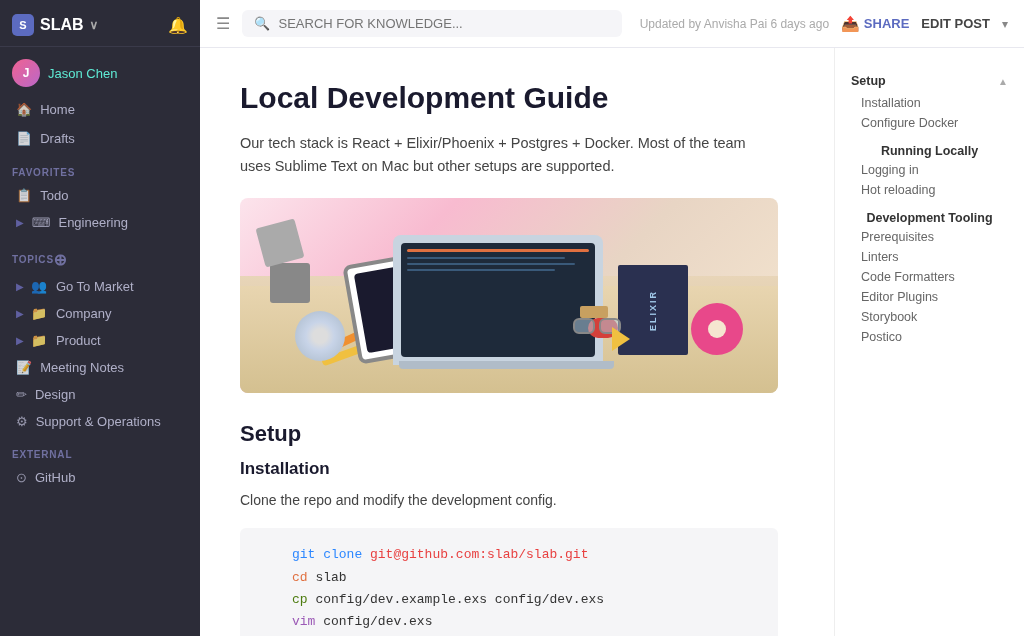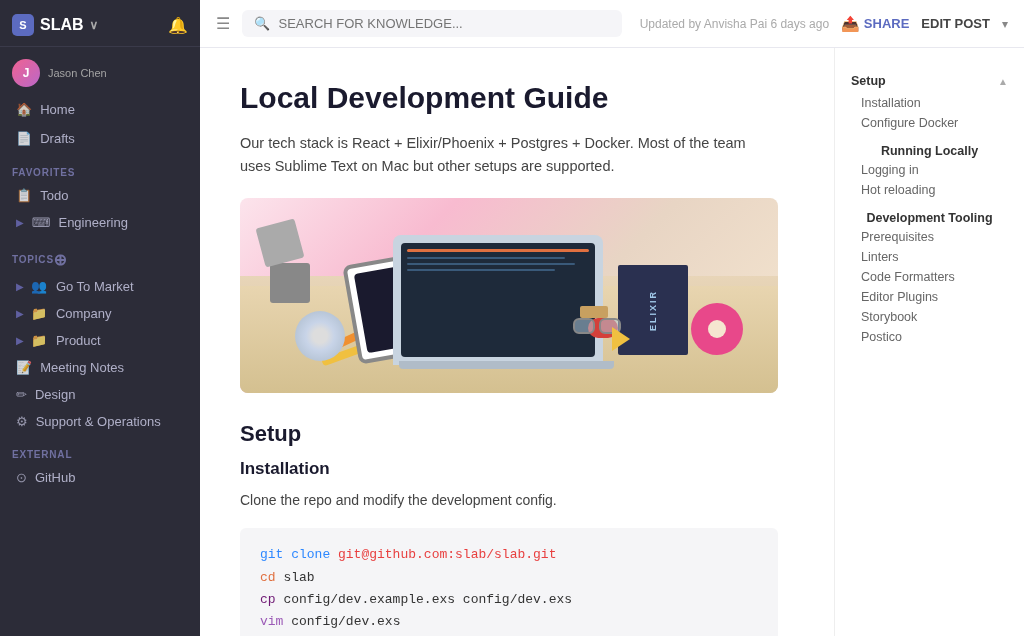--- a/index.html
+++ b/index.html
@@ -50,21 +50,21 @@
       gap: 8px;
       padding: 12px 12px 8px;
     }
     .sidebar-avatar {
       width: 28px; height: 28px;
       border-radius: 50%;
       background: linear-gradient(135deg, #f06292, #ba68c8);
       display: flex; align-items: center; justify-content: center;
       font-size: 12px; color: #fff; font-weight: 600;
     }
-    .sidebar-username { color: #a3a3a3; font-weight: 500; font-size: 11px; }
+    .sidebar-username { color: #5eead4; font-weight: 500; font-size: 13px; }
 
     .sidebar-nav-item {
       display: flex; align-items: center; gap: 8px;
       padding: 6px 12px;
       cursor: pointer;
       color: #b0b0c8;
       border-radius: 4px;
       margin: 1px 4px;
     }
     .sidebar-nav-icon { font-size: 13px; opacity: 0.8; }
@@ -235,24 +235,24 @@
     }
     .code-block {
       background: #f5f5f7;
       border-radius: 6px;
       padding: 16px 20px;
       margin-bottom: 16px;
       font-family: 'Courier New', monospace;
       font-size: 13px;
       line-height: 1.7;
     }
-    .code-line { display: block; }
+    .code-line { display: block; margin-left: 32px; }
     .c-cmd { color: #2d88ff; }
     .c-dir { color: #e07040; }
-    .c-copy { color: #701a75; }
+    .c-copy { color: #4d7c0f; }
     .c-vim { color: #9b59b6; }
     .c-path { color: #e84040; }
     .c-default { color: #333; }
 
     
     .toc {
       width: 190px;
       min-width: 190px;
       padding: 24px 16px;
       border-left: 1px solid #eee;

